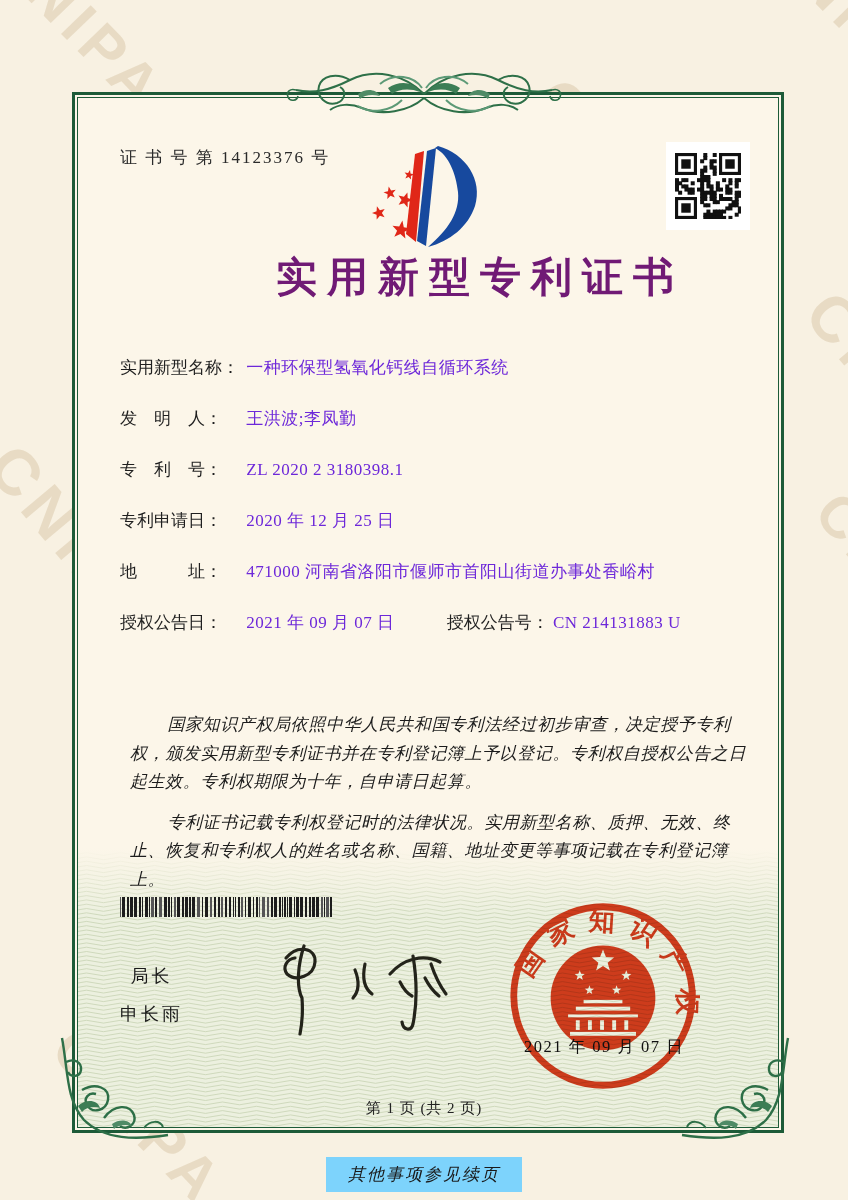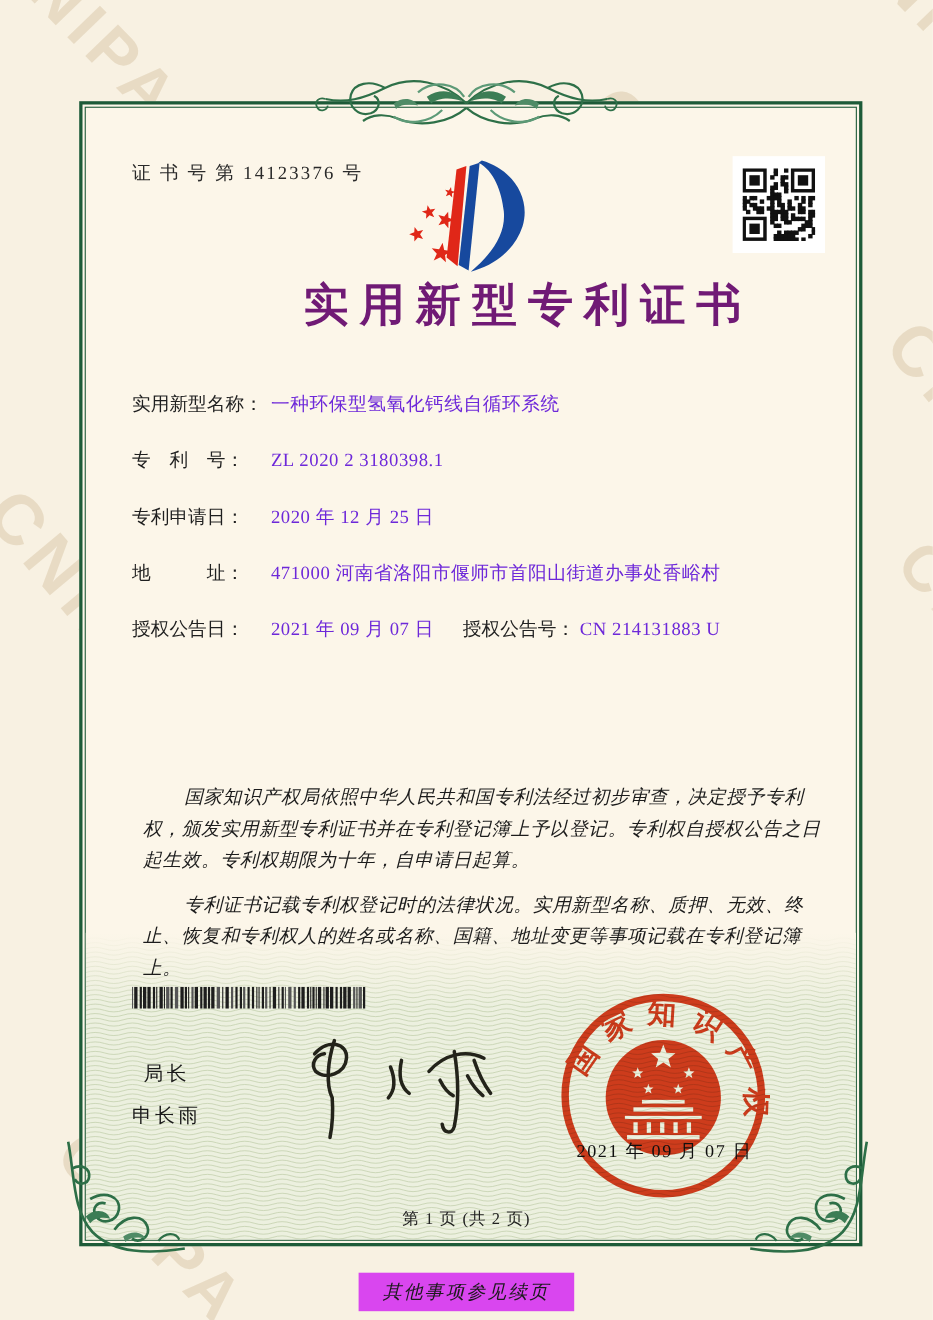--- a/index.html
+++ b/index.html
@@ -54,21 +54,21 @@
 
   .title{
     position:absolute;left:0;top:250px;width:684px;text-align:right;z-index:3;
     font-size:41px;font-weight:bold;letter-spacing:10px;color:#701a75;
   }
 
   .fields{position:absolute;left:120px;top:356px;width:580px;z-index:3;}
   .frow{line-height:24px;margin-bottom:27px;font-size:17px;white-space:nowrap;}
   .flabel{display:inline-block;width:122px;color:#1f1f1f;}
   .fvalue{color:#6d28d9;letter-spacing:0.5px;}
-  .fpair2{margin-left:22px;}
+  .fpair2{margin-left:48px;}
 
   .bodytext{
     position:absolute;left:118px;top:699px;width:650px;z-index:3;
     font-size:17px;font-style:italic;line-height:28.5px;
     letter-spacing:0.6px;color:#1c1c1c;
   }
   .bodytext p{margin:12px;text-indent:2.2em;}
 
   .barcode{position:absolute;left:120px;top:897px;z-index:3;}
 
@@ -82,21 +82,21 @@
     position:absolute;left:524px;top:1036px;z-index:5;
     font-size:16.5px;letter-spacing:1.5px;color:#101010;white-space:nowrap;
   }
 
   .page-footer{
     position:absolute;left:0;top:1099px;width:848px;text-align:center;z-index:3;
     font-size:15px;letter-spacing:1px;color:#222;
   }
   .cont-note{
     position:absolute;left:50%;top:1157px;transform:translateX(-50%);
-    background:#d946ef;padding:6px 22px;z-index:3;
+    background:#7dd3fc;padding:6px 22px;z-index:3;
     font-size:17px;font-style:italic;letter-spacing:2px;color:#1a1a1a;white-space:nowrap;
   }
 </style>
 </head>
 <body>
 
 <div class="page">
 
   <div class="wm" style="left:-30px;top:-12px;font-size:60px;transform:rotate(46deg);">CNIPA</div>
   <div class="wm" style="left:742px;top:-24px;font-size:60px;transform:rotate(46deg);">CNIPA</div>
@@ -331,20 +331,24 @@
   </div>
 
   <div class="title">实用新型专利证书</div>
 
   <div class="fields">
     <div class="frow">
       <span class="flabel">实用新型名称：</span>
       <span class="fvalue">一种环保型氢氧化钙线自循环系统</span>
     </div>
     <div class="frow">
+      <span class="flabel">发　明　人：</span>
+      <span class="fvalue">王洪波;李凤勤</span>
+    </div>
+    <div class="frow">
       <span class="flabel">专　利　号：</span>
       <span class="fvalue">ZL 2020 2 3180398.1</span>
     </div>
     <div class="frow">
       <span class="flabel">专利申请日：</span>
       <span class="fvalue">2020 年 12 月 25 日</span>
     </div>
     <div class="frow">
       <span class="flabel">地　　　址：</span>
       <span class="fvalue">471000 河南省洛阳市偃师市首阳山街道办事处香峪村</span>

